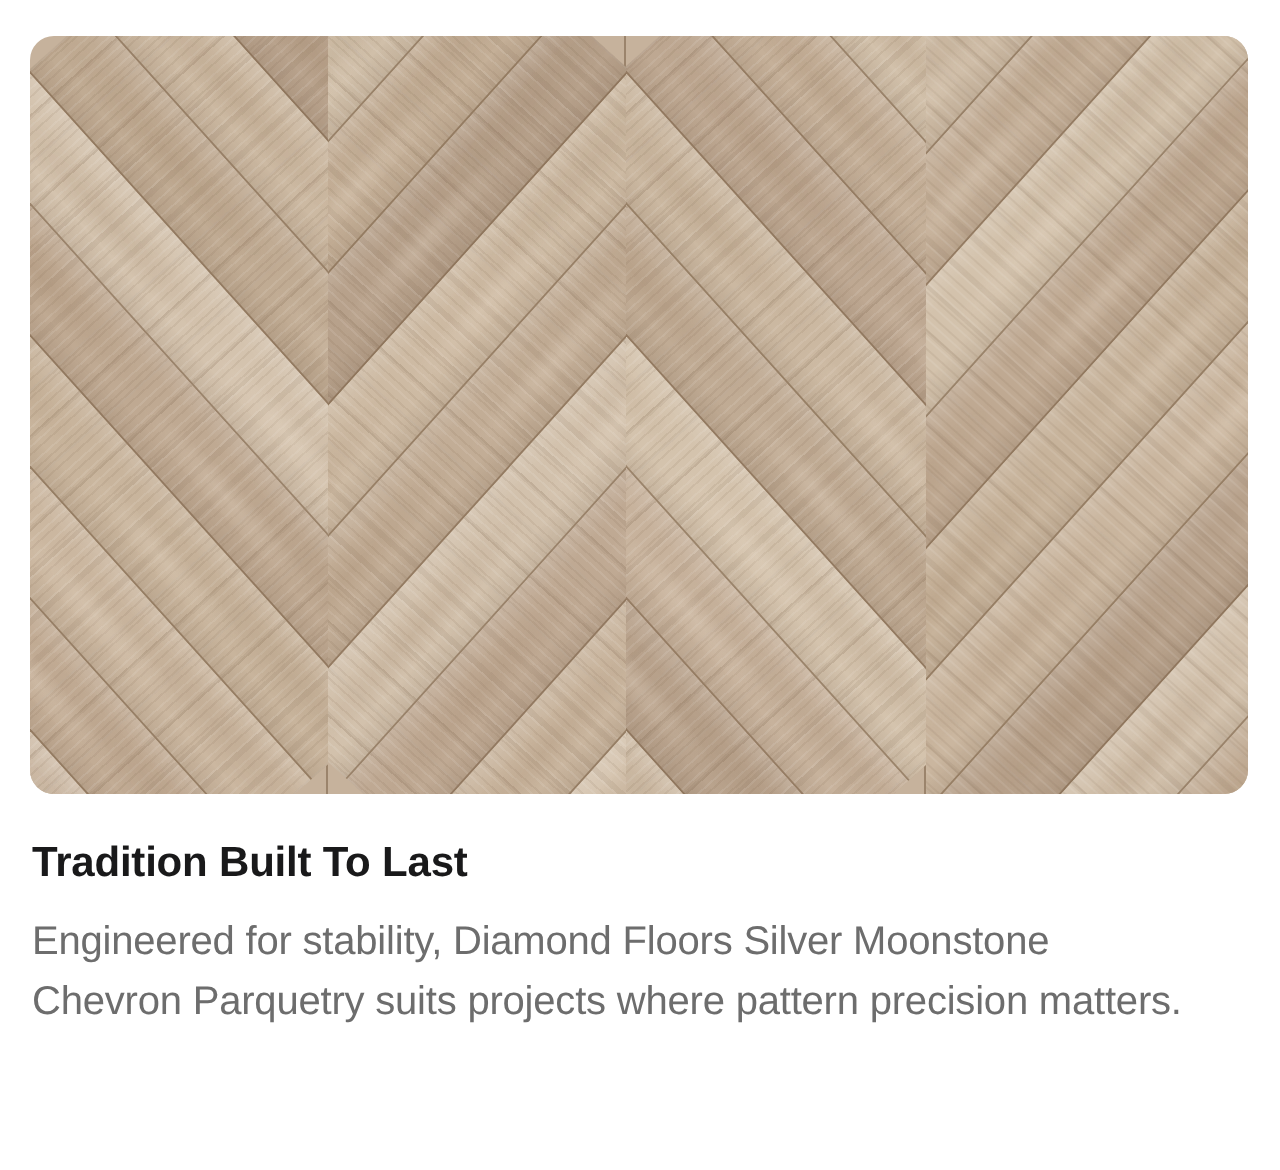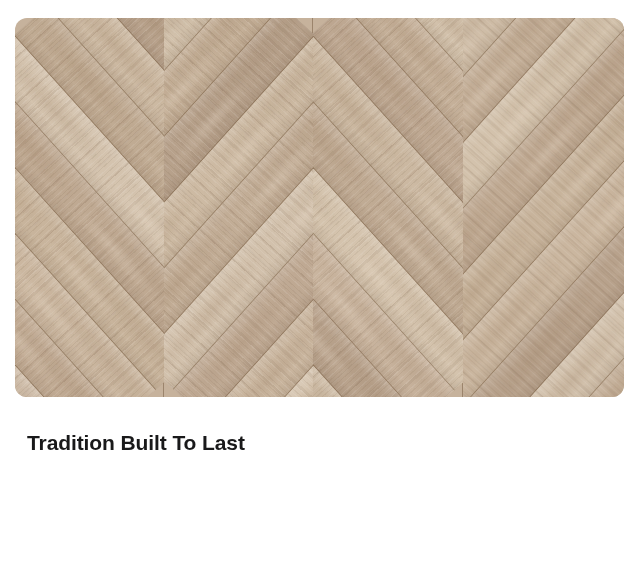--- a/index.html
+++ b/index.html
@@ -107,21 +107,21 @@
       radial-gradient(ellipse 90px 12px at 63% 58%, rgba(236,222,205,.30), rgba(0,0,0,0) 70%),
       radial-gradient(ellipse 160px 20px at 86% 38%, rgba(140,113,86,.16), rgba(0,0,0,0) 72%);
     opacity: .85;
   }
 
   
   .title {
     position: absolute;
     left: 16px;
     top: 419px;
-    margin: 11px;
+    margin: 0;
     font-size: 21px;
     line-height: 26px;
     font-weight: 700;
     letter-spacing: -0.1px;
     color: #19191a;
   }
 
   .body-copy {
     position: absolute;
     left: 16px;
@@ -222,14 +222,15 @@
           <div class="plank" style="top:704px; background:#bba58f"></div>
 
         </div>
       </div>
 
     </div>
   </div>
 
   <h2 class="title">Tradition Built To Last</h2>
 
+  <p class="body-copy">Engineered for stability, Diamond Floors Silver Moonstone Chevron Parquetry suits projects where pattern precision matters.</p>
 
 </div>
 
 </body></html>

